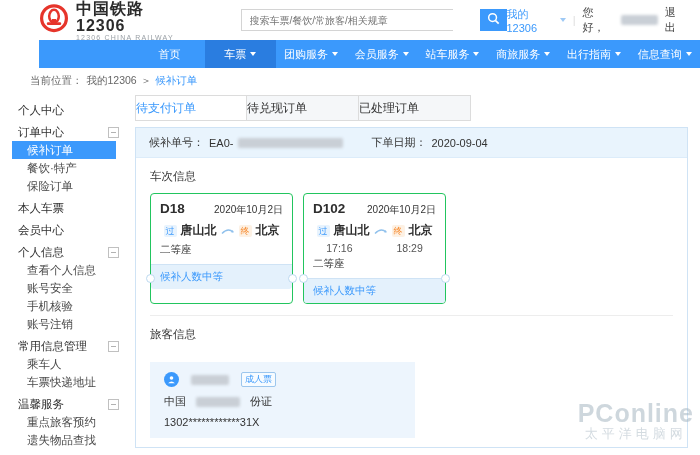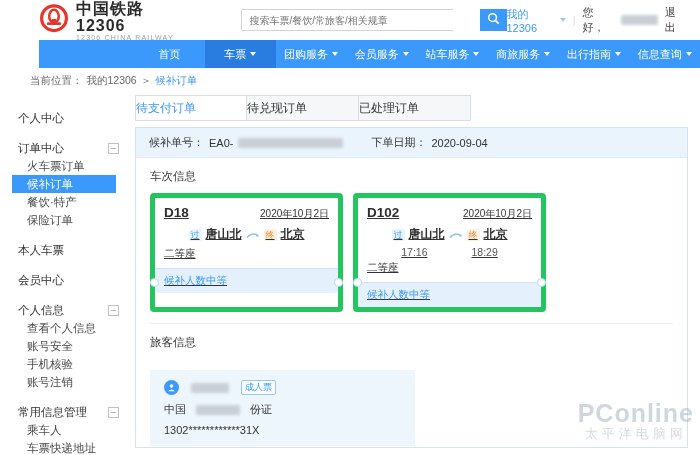--- a/index.html
+++ b/index.html
@@ -33,42 +33,42 @@
 
   
   .breadcrumb{ padding:6px 0 3px 30px; font-size:10.5px; color:#666; display:flex; gap:4px; align-items:center;}
   .breadcrumb .cur{ color:#3b99fc;}
 
   
   .page-body{ display:flex; align-items:flex-start;}
   .sidebar{ width:125px; padding:6px 0 0 18px;}
   .side-item{ display:flex; align-items:center; font-size:11.5px; color:#333;
     padding:2px 0; line-height:14px; cursor:pointer;}
-  .side-item.lvl0{ margin-top:12px; color:#2f2f2f;}
+  .side-item.lvl0{ margin-top:4px; color:#2f2f2f;}
   .side-item.lvl1{ padding-left:9px; color:#4a4a4a;}
   .side-item.sel{ background:#3b99fc; color:#fff; margin-left:-6px; padding-left:15px; width:104px;}
   .toggle{ margin-left:auto; margin-right:6px; width:11px; height:11px; border:1px solid #c0c0c0;
     font-size:9px; line-height:9px; text-align:center; color:#888; background:#fff;}
   .toggle::before{ content:"–";}
 
   
   .main{ flex:1; padding:4px 12px 0 10px;}
   .tabs{ display:flex;}
   .tab{ width:112px; height:26px; line-height:25px; text-align:left; font-size:12px;
     background:#f5f7f9; border:1px solid #dcdcdc; border-left:none; color:#333; cursor:pointer;}
   .tab:first-child{ border-left:1px solid #dcdcdc;}
   .tab.active{ background:#fff; color:#3b99fc;}
   .panel{ border:1px solid #cfe3f5; margin-top:6px; height:321px; display:flex; flex-direction:column; background:#fff;}
   .order-head{ background:#e9f4fd; border-bottom:1px solid #dcecfa; padding:7px 13px; font-size:11px;
     color:#333; display:flex; align-items:center; gap:5px;}
   .order-head .gap{ width:18px;}
   .section-title{ font-size:11.5px; color:#333; margin:11px 0 9px 14px;}
 
   .cards{ display:flex; gap:10px; margin-left:14px;}
-  .ticket{ width:193px; border:5px solid #22c55e; border-radius:4px; position:relative; background:#fff;text-decoration:underline;}
+  .ticket{ width:143px; border:1px solid #22c55e; border-radius:4px; position:relative; background:#fff;}
   .ticket-head{ display:flex; justify-content:space-between; align-items:baseline; padding:7px 9px 1px;}
   .train-no{ font-size:13.5px; font-weight:bold; color:#2e2e2e;}
   .t-date{ font-size:10px; color:#333;}
   .route{ display:flex; align-items:center; justify-content:center; gap:4px; padding:4px 0 1px;}
   .tag{ font-size:9px; padding:0 2px; line-height:12px; border-radius:2px;}
   .tag.pass{ color:#3b99fc; background:#e8f3fd;}
   .tag.term{ color:#f7882a; background:#fdf1e4;}
   .station{ font-size:12px; font-weight:bold; color:#2e2e2e;}
   .times{ display:flex; justify-content:center; gap:44px; font-size:10.5px; color:#555; padding:2px 0 0;}
   .seat{ font-size:10.5px; color:#333; padding:3px 9px 7px;}
@@ -182,23 +182,20 @@
   <div class="page-body">
 
     <div class="sidebar">
       <div class="side-item lvl0">
           <span>个人中心</span>
         </div>
       <div class="side-item lvl0">
           <span>订单中心</span>
           <span class="toggle"></span>
         </div>
-      <div class="side-item lvl1">
-          <span>火车票订单</span>
-        </div>
       <div class="side-item lvl1 sel">
           <span>候补订单</span>
         </div>
       <div class="side-item lvl1">
           <span>餐饮·特产</span>
         </div>
       <div class="side-item lvl1">
           <span>保险订单</span>
         </div>
       <div class="side-item lvl0">

